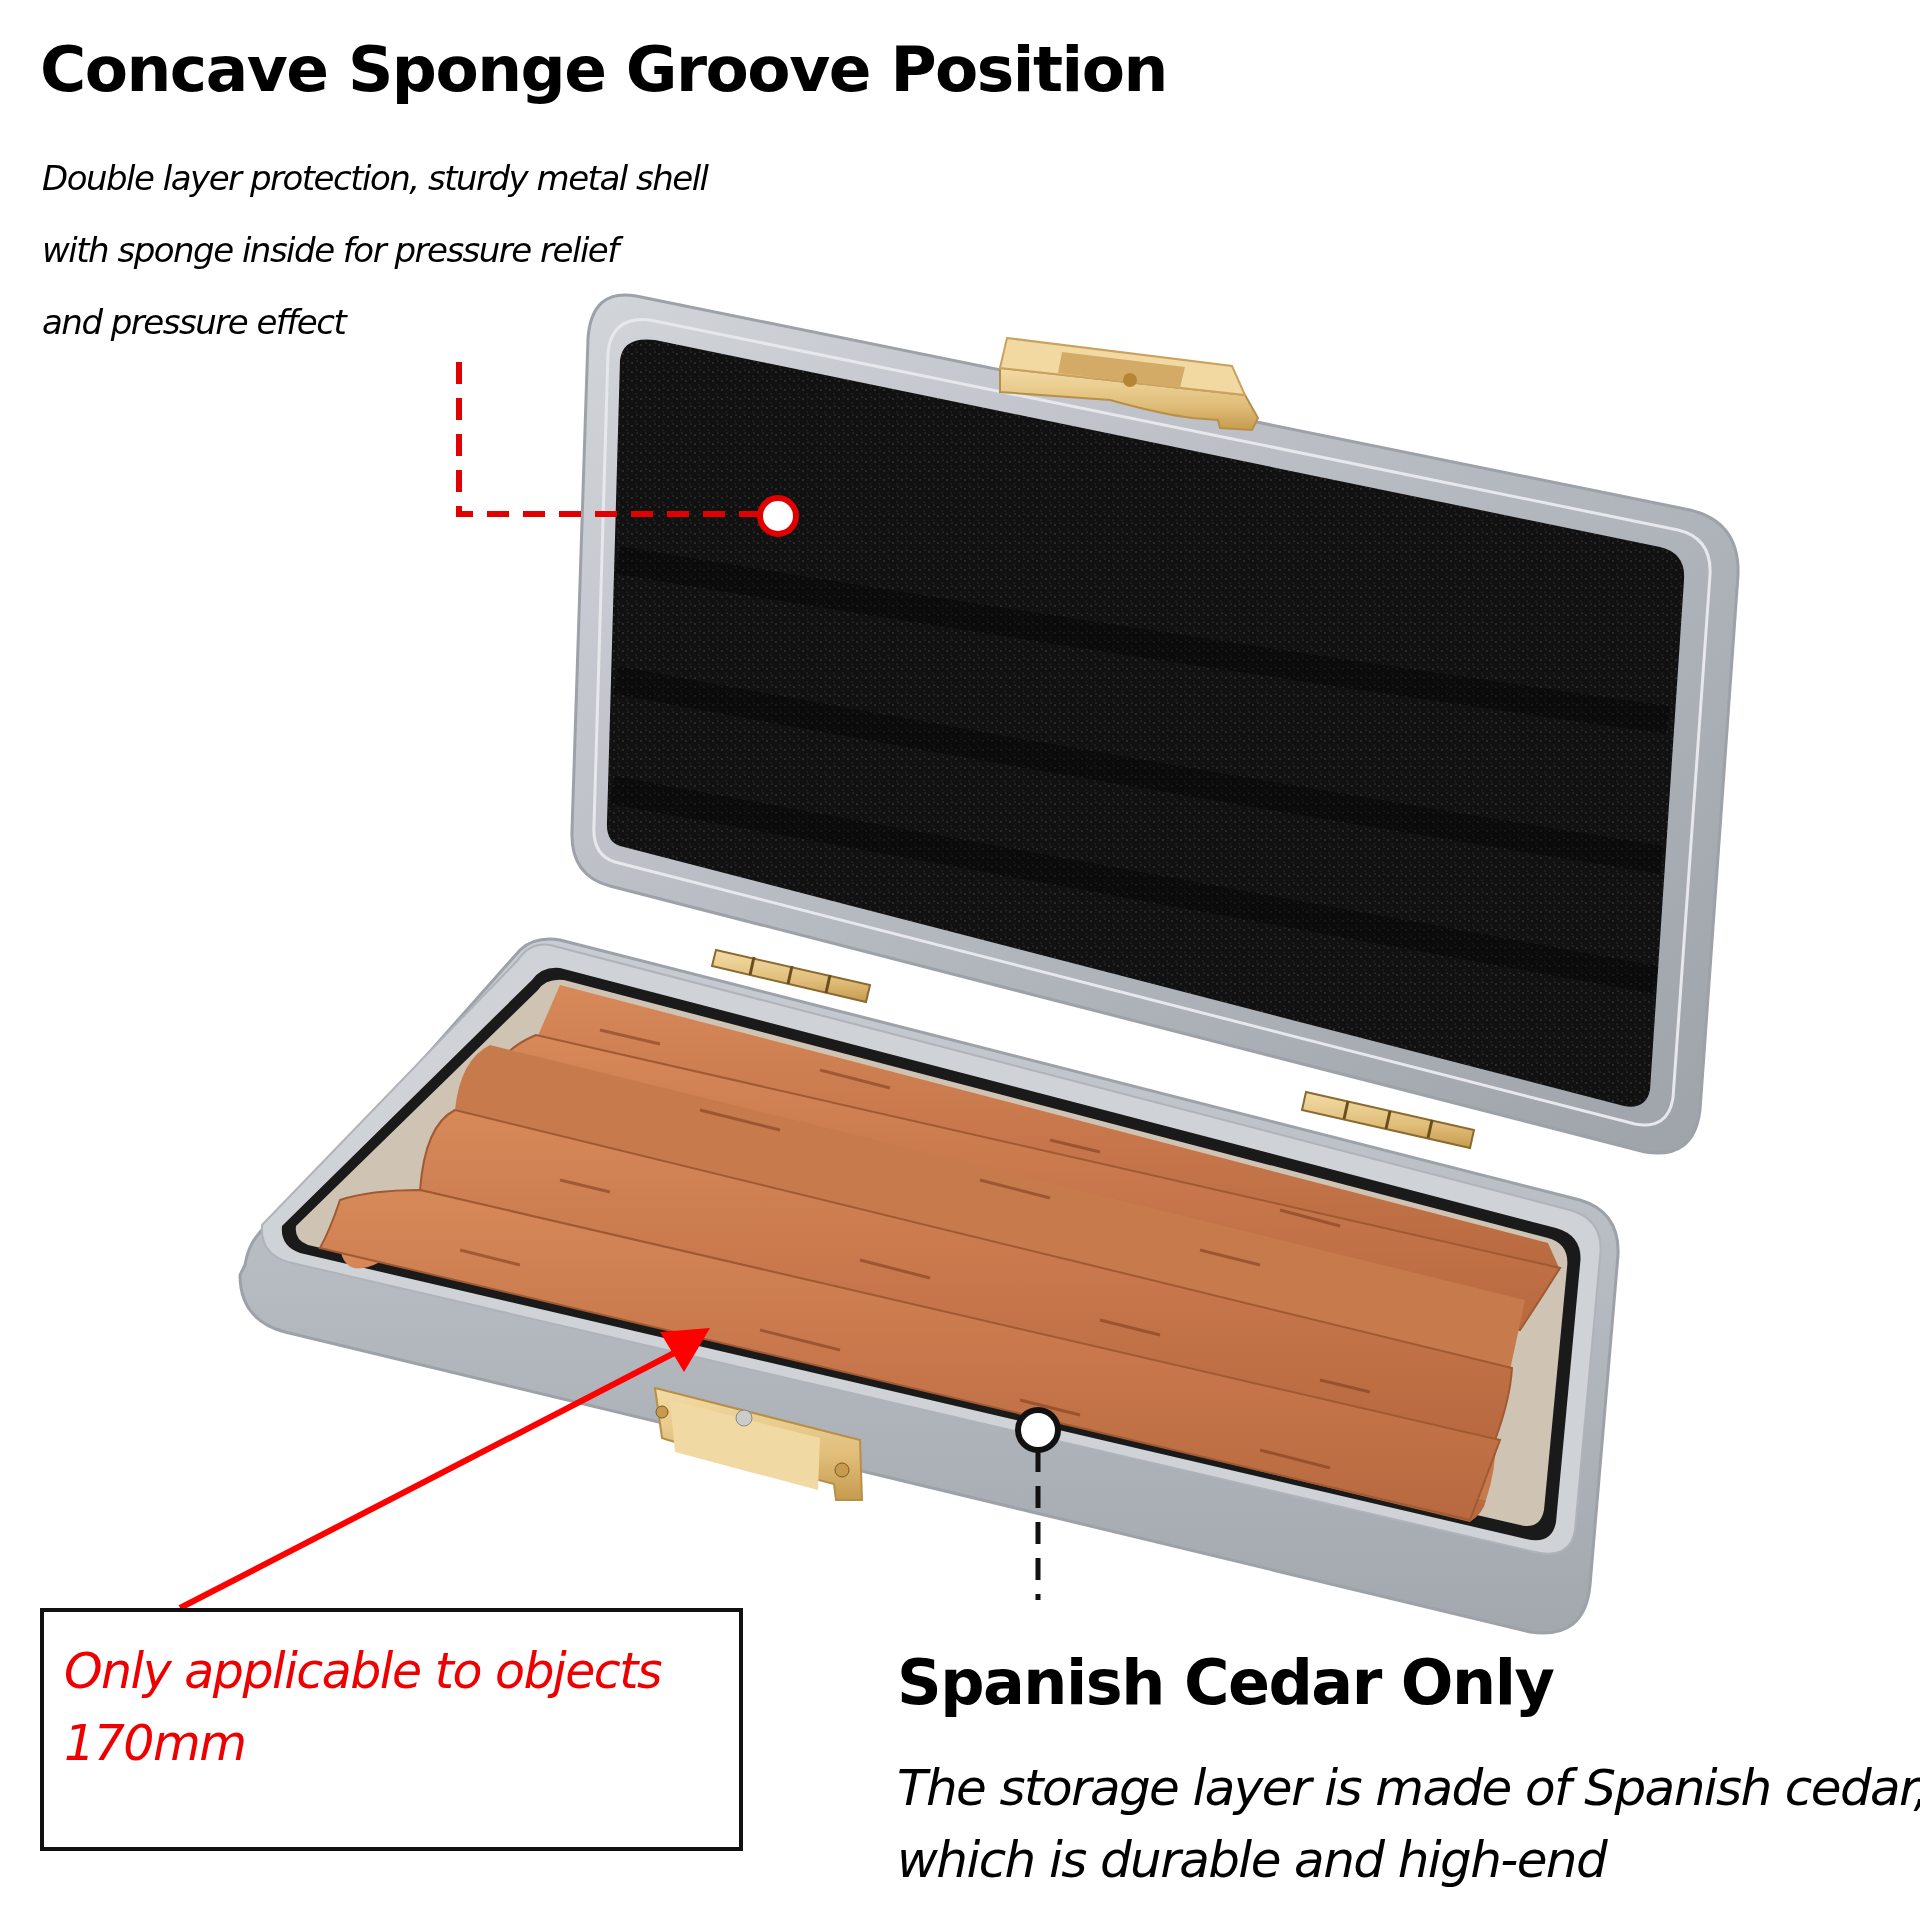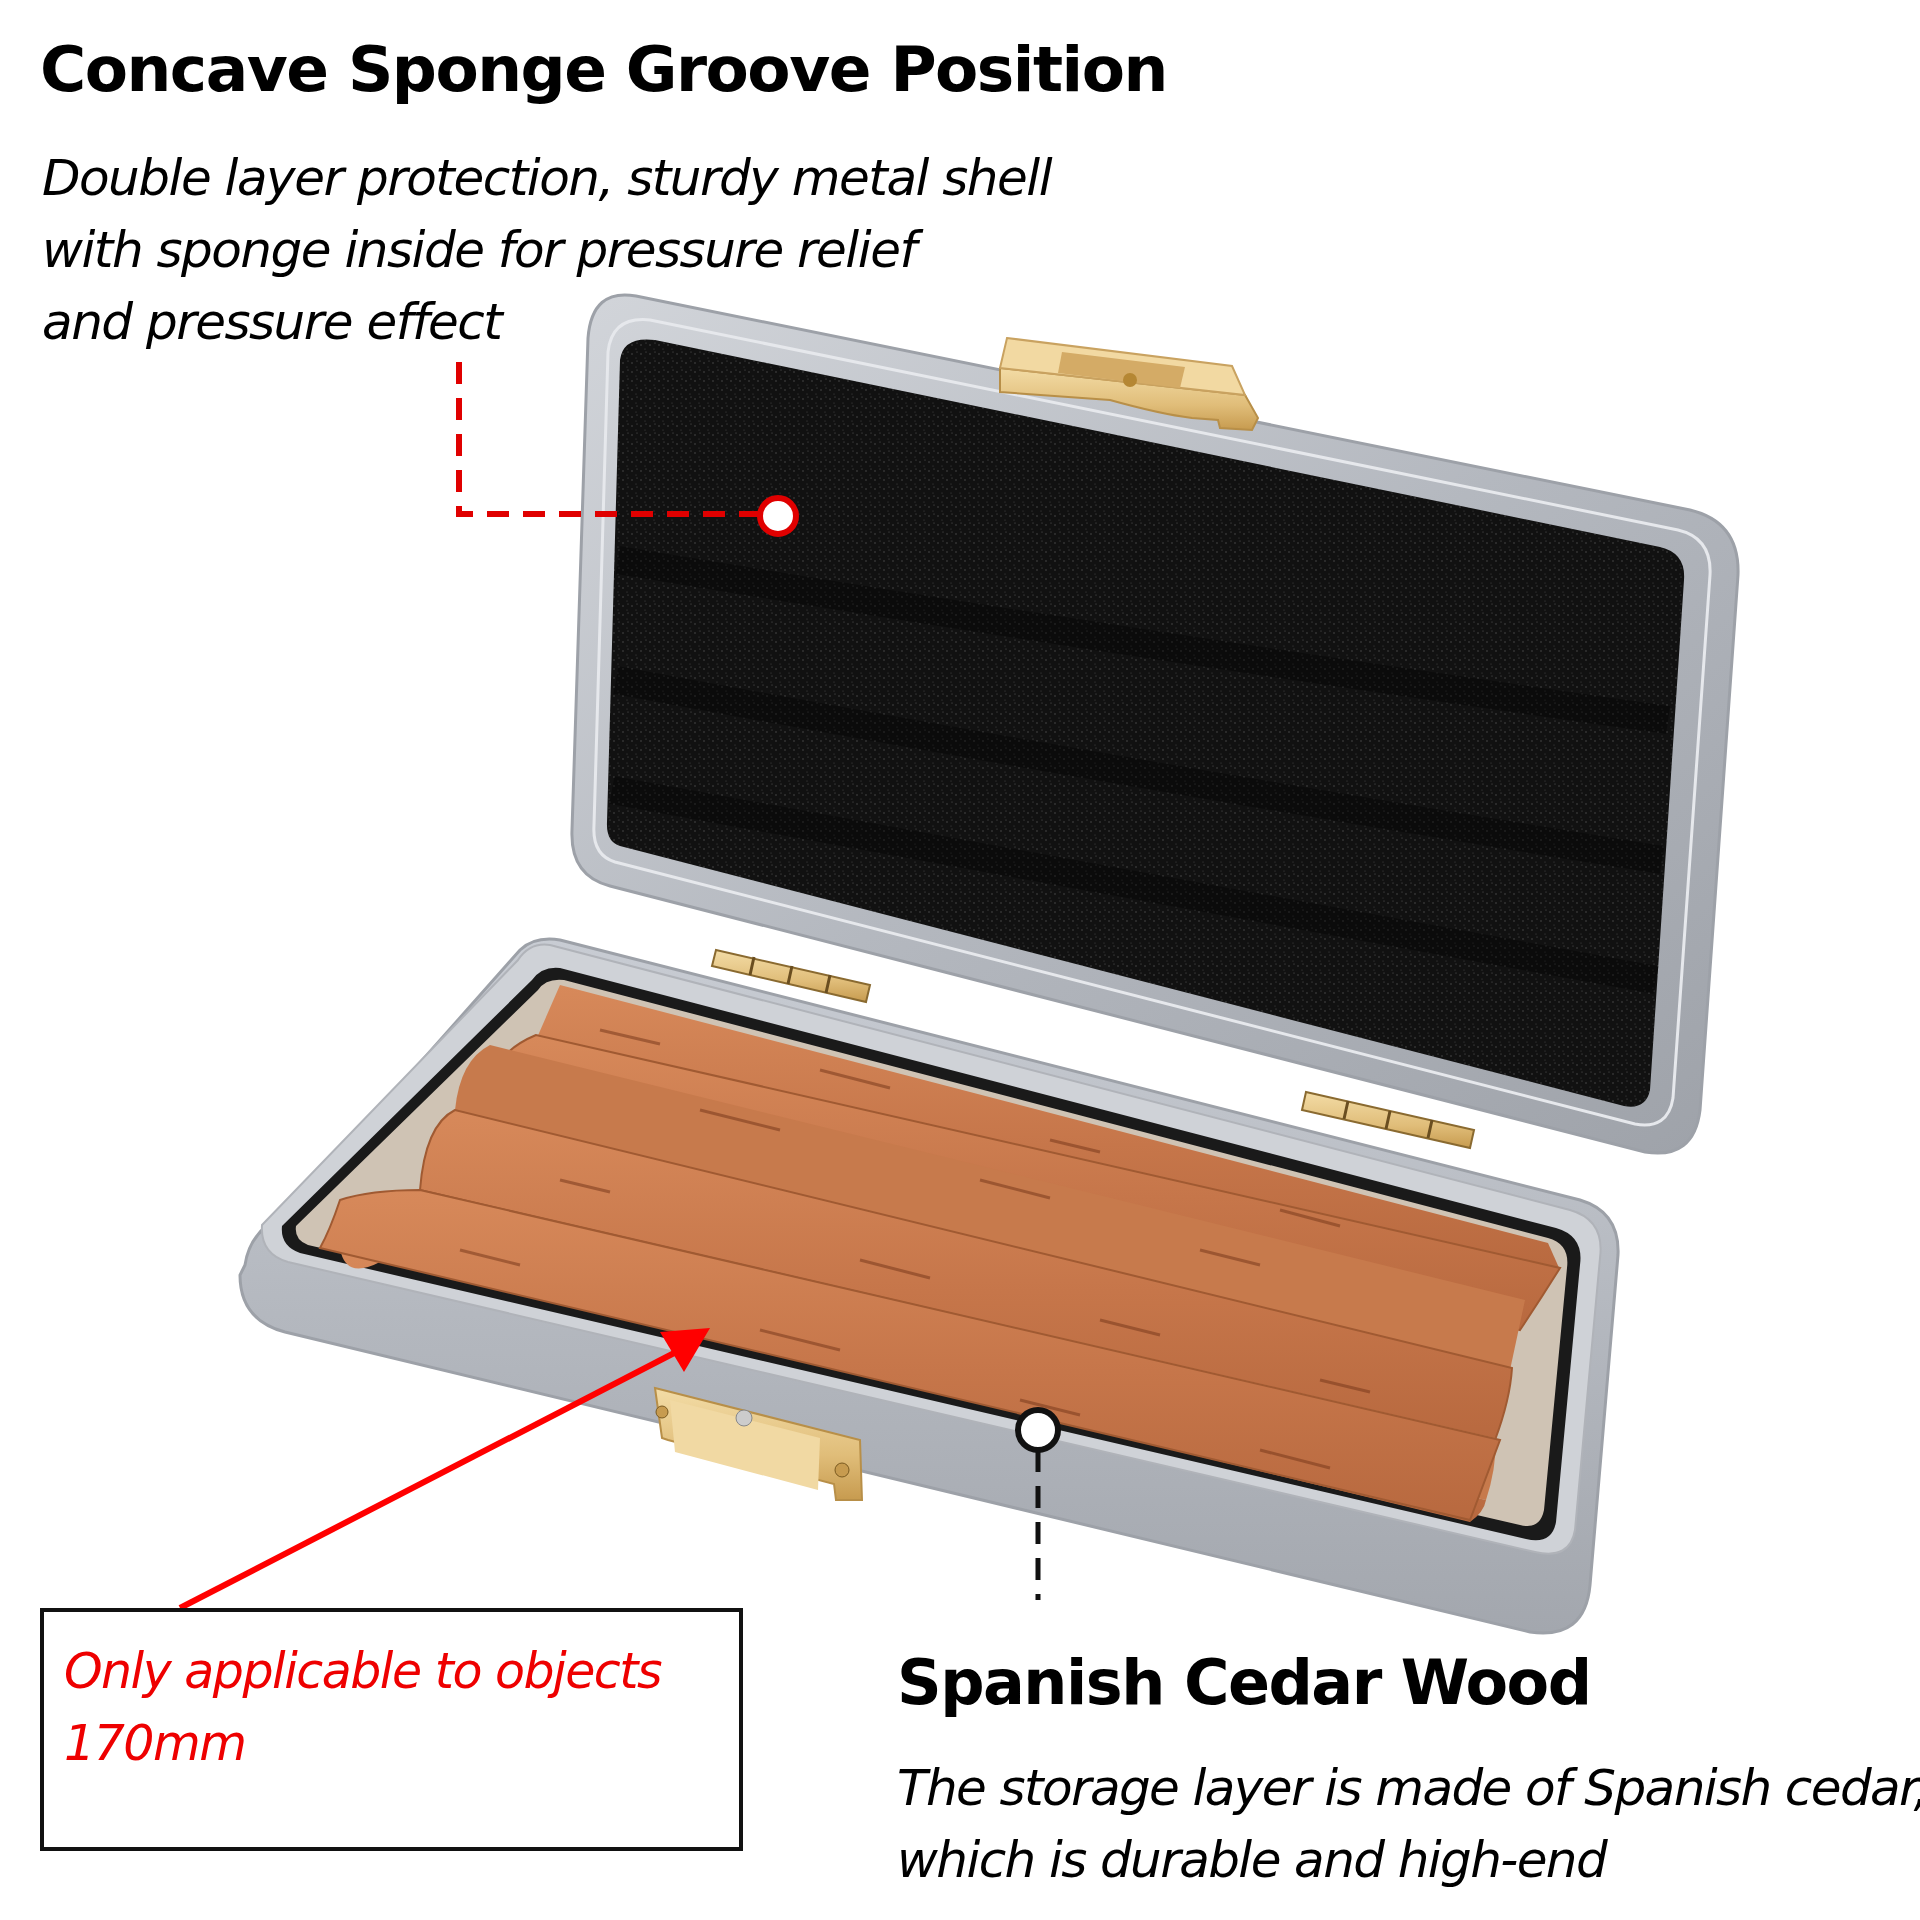--- a/index.html
+++ b/index.html
@@ -1,20 +1,20 @@
 <!DOCTYPE html>
 <html><head>
 <meta charset="utf-8">
 <style>
   html, body { margin:0; padding:0; background:#ffffff; }
   body { width:1920px; height:1920px; position:relative; overflow:hidden;
          font-family:"DejaVu Sans", "Liberation Sans", sans-serif; color:#000; }
   .title { position:absolute; left:40px; top:38px; font-size:63px; font-weight:bold;
            letter-spacing:-1.5px; white-space:nowrap; margin:0; line-height:1; }
-  .subtitle { position:absolute; left:42px; top:142px; font-size:50px; font-style:italic;
+  .subtitle { position:absolute; left:42px; top:142px; font-size:34px; font-style:italic;
               line-height:72px; letter-spacing:-1.5px; margin:0; }
   .subtitle span { display:block; white-space:nowrap; }
   .illustration { position:absolute; left:0; top:0; width:1920px; height:1920px; }
   .note-box { position:absolute; left:40px; top:1608px; width:703px; height:243px;
               border:4px solid #111; box-sizing:border-box; background:#fff; }
   .note-box .txt { position:absolute; left:20px; top:24px; color:#ee0000; font-style:italic;
                    font-size:49px; line-height:72px; letter-spacing:-1.5px; }
   .note-box .txt span { display:block; white-space:nowrap; }
   .cedar-title { position:absolute; left:897px; top:1652px; font-size:62px; font-weight:bold;
                  letter-spacing:-1.5px; white-space:nowrap; margin:0; line-height:1; }
@@ -149,17 +149,17 @@
   </g>
 </svg>
 
 <div class="note-box">
   <div class="txt">
     <span>Only applicable to objects</span>
     <span>170mm</span>
   </div>
 </div>
 
-<h2 class="cedar-title">Spanish Cedar Wood</h2>
+<h2 class="cedar-title">Spanish Cedar Only</h2>
 <div class="cedar-desc">
   <span>The storage layer is made of Spanish cedar,</span>
   <span>which is durable and high-end</span>
 </div>
 
 </body></html>

